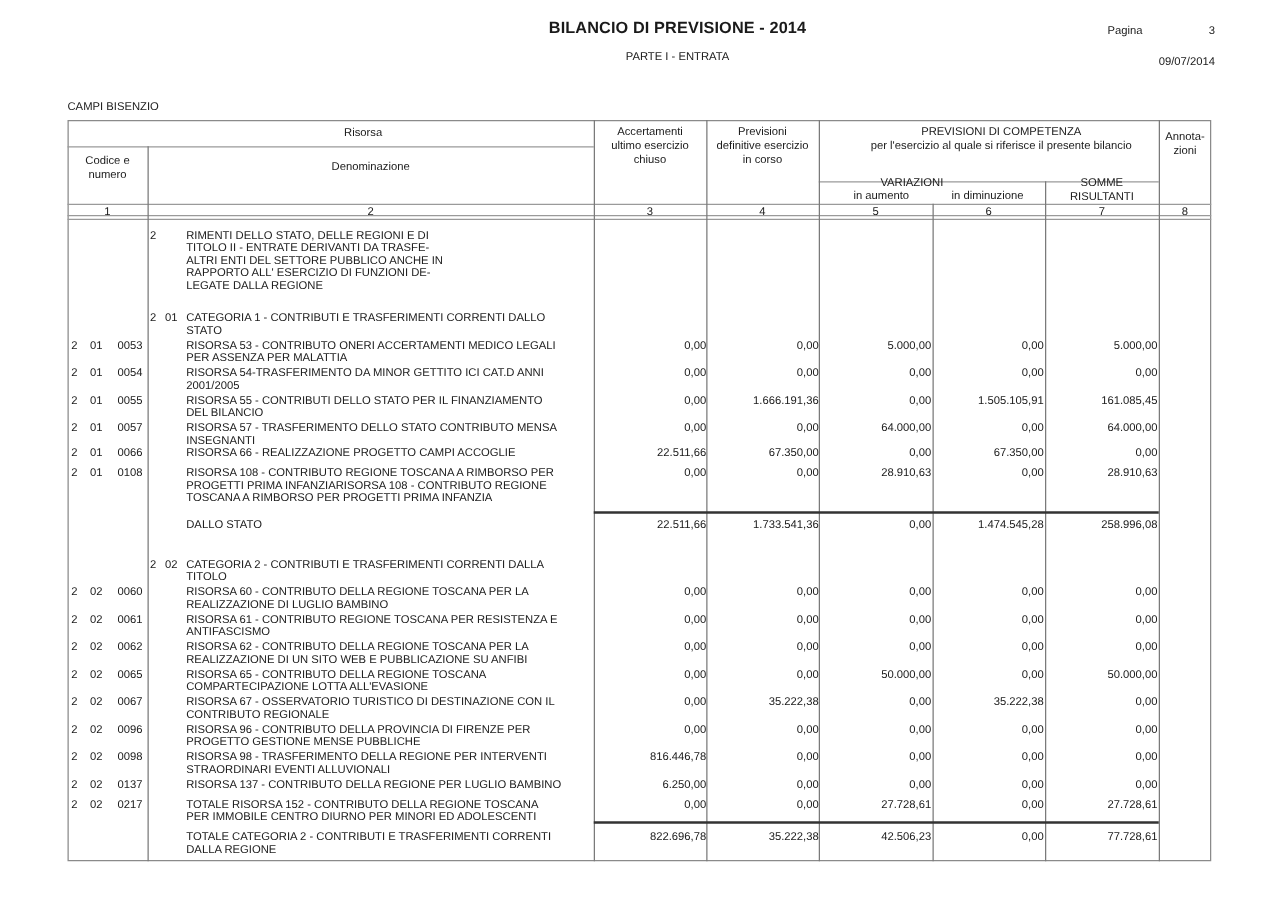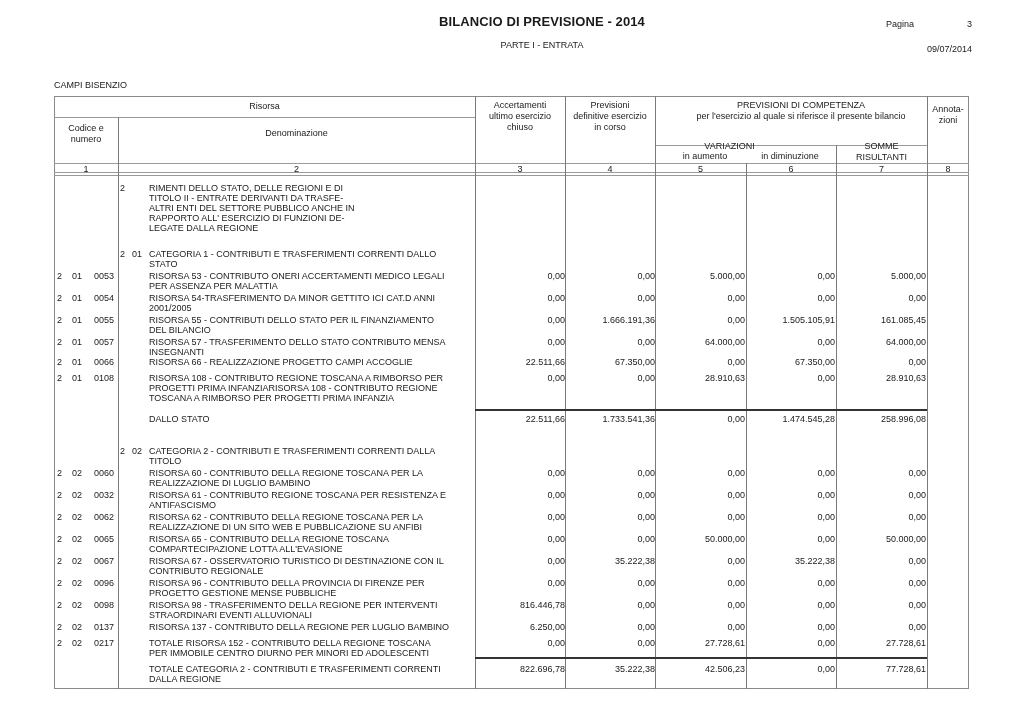--- a/index.html
+++ b/index.html
@@ -53,21 +53,21 @@
 <div class="vl" style="left:475px;top:96px;height:593px;"></div>
 <div class="vl" style="left:565px;top:96px;height:593px;"></div>
 <div class="vl" style="left:655px;top:96px;height:593px;"></div>
 <div class="vl" style="left:746px;top:163px;height:526px;"></div>
 <div class="vl" style="left:836px;top:145px;height:544px;"></div>
 <div class="vl" style="left:927px;top:96px;height:593px;"></div>
 
 <div class="hl thick" style="left:475px;width:452px;top:409px;"></div>
 <div class="hl thick" style="left:475px;width:452px;top:657px;"></div>
 
-<div class="hdr" style="left:54px;width:421px;top:101px;">Risorsa</div>
+<div class="hdr" style="left:54px;width:421px;top:101px;padding-left:26px;">Risorsa</div>
 <div class="hdr" style="left:54px;width:64px;top:123px;">
   <div>Codice e</div>
     <div>numero</div>
 </div>
 <div class="hdr" style="left:118px;width:357px;top:128px;">Denominazione</div>
 <div class="hdr" style="left:475px;width:90px;top:100px;">
   <div>Accertamenti</div>
     <div>ultimo esercizio</div>
     <div>chiuso</div>
 </div>
@@ -308,21 +308,21 @@
       <div class="val v3">0,00</div>
       <div class="val v4">0,00</div>
       <div class="val v5">0,00</div>
       <div class="val v6">0,00</div>
       <div class="val v7">0,00</div>
     </div>
     <div class="row" style="top: 490px;">
       <div class="c1">
         <span class="a">2</span>
         <span class="b">02</span>
-        <span class="c">0032</span>
+        <span class="c">0061</span>
       </div>
       <div class="pre">
         <span class="a"></span>
         <span class="b"></span>
       </div>
       <div class="den">
         <div>RISORSA 61 - CONTRIBUTO REGIONE TOSCANA PER RESISTENZA E</div>
         <div>ANTIFASCISMO</div>
       </div>
       <div class="val v3">0,00</div>

